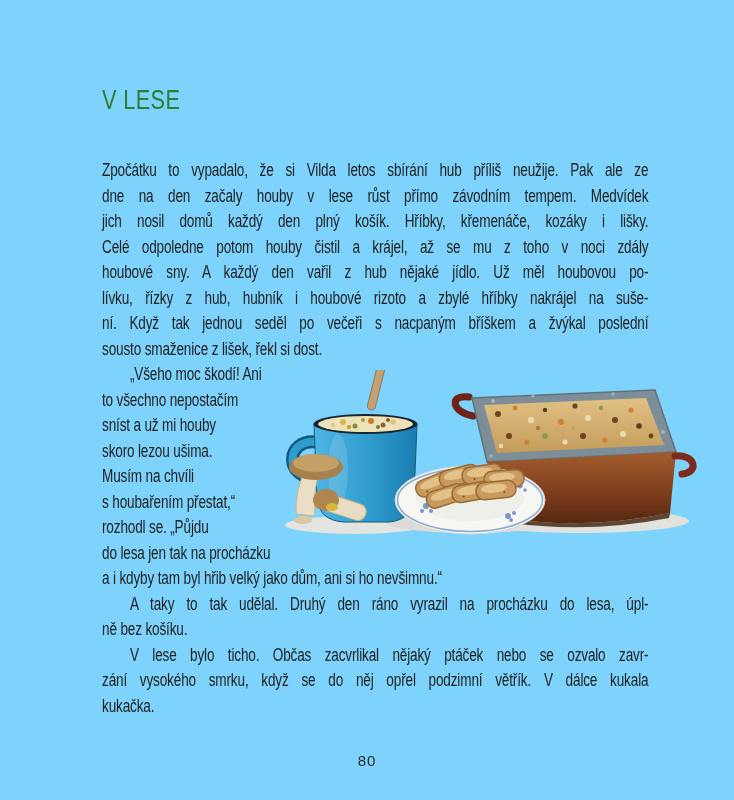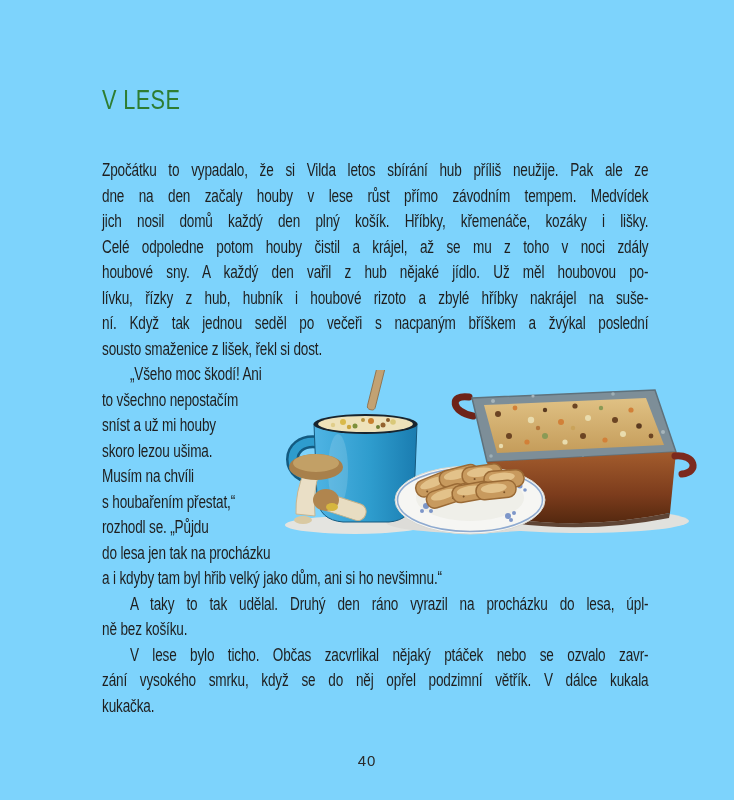--- a/index.html
+++ b/index.html
@@ -210,14 +210,14 @@
           </g>
         <g transform="translate(213,120) rotate(-6)">
             <rect x="-20" y="-8.5" width="40" height="17" rx="8" fill="#c89a5e"></rect>
             <ellipse cx="-2" cy="-2" rx="13" ry="4.5" fill="#e3c28a" stroke="none"></ellipse>
             <circle cx="8" cy="3" r="1" fill="#7a5228" stroke="none"></circle>
           </g>
       </g>
     </g>
   </svg>
 
-  <div class="pageno">40</div>
+  <div class="pageno">80</div>
 </div>
 
 </body></html>

